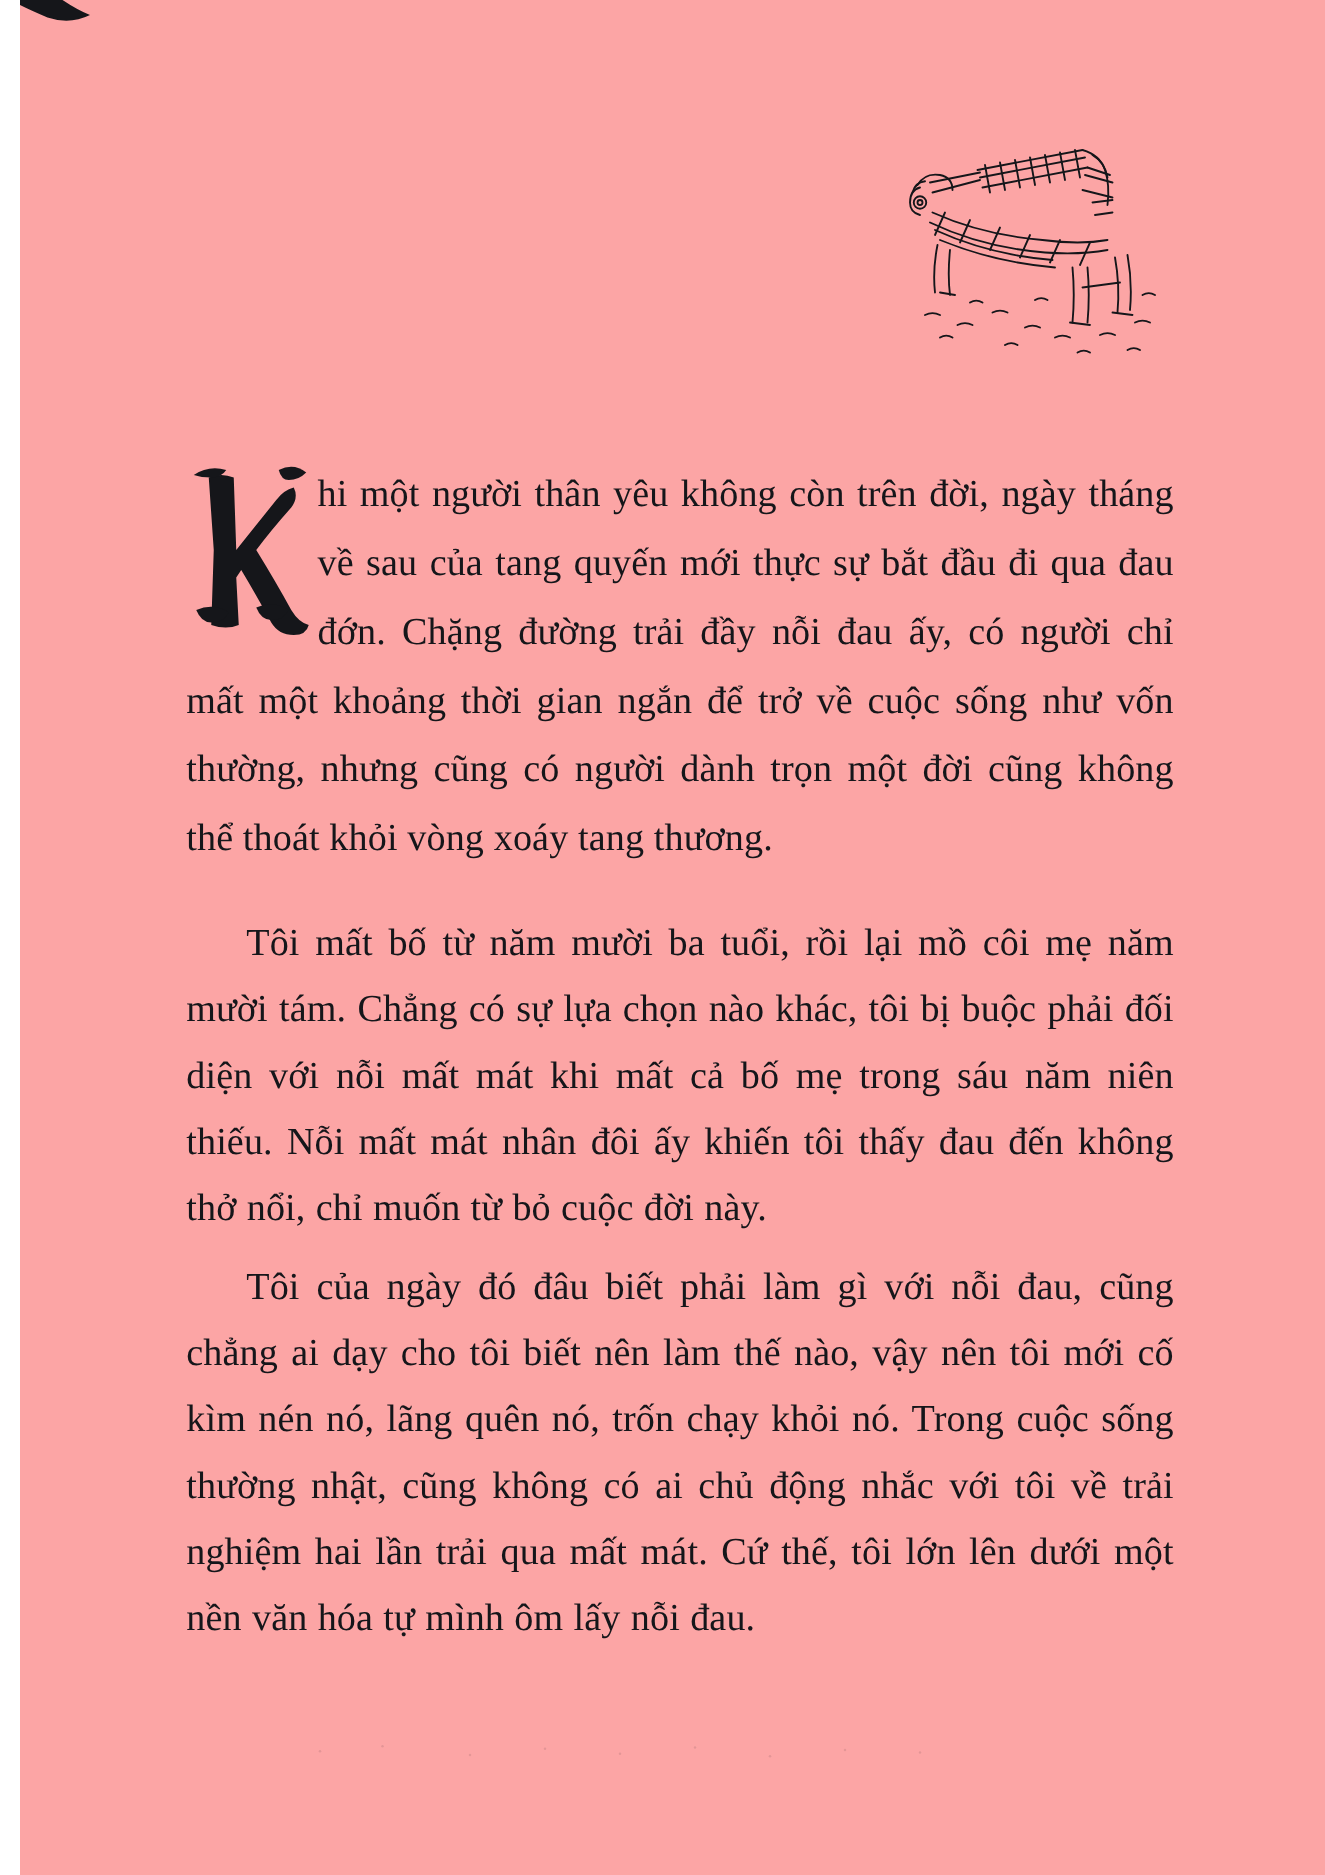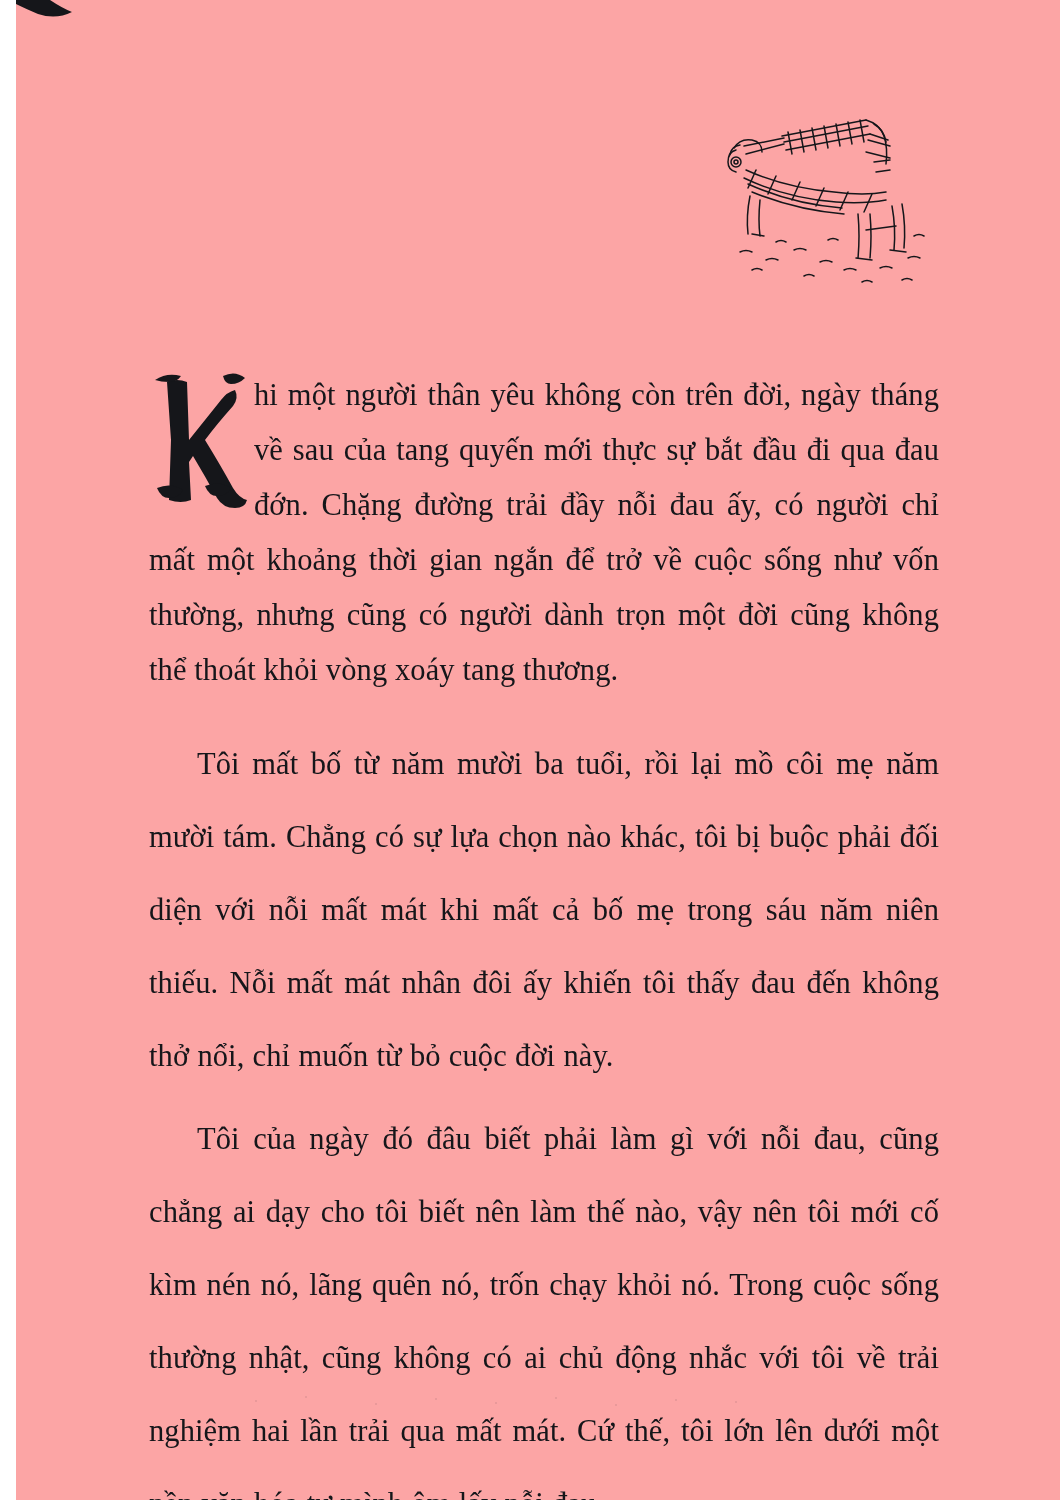--- a/index.html
+++ b/index.html
@@ -39,21 +39,21 @@
   
   .content {
     position: absolute;
     left: 133px;
     top: 368px;
     width: 790px;
   }
 
   .para {
     font-size: 30.5px;
-    line-height: 73px;
+    line-height: 53px;
     text-align: justify;
     text-justify: inter-word;
     margin: 0 0 10px 0;
     letter-spacing: 0.1px;
     word-spacing: 0.5px;
   }
   .para.indent {
     text-indent: 48px;
   }
   .para:last-child { margin-bottom: 0; }

